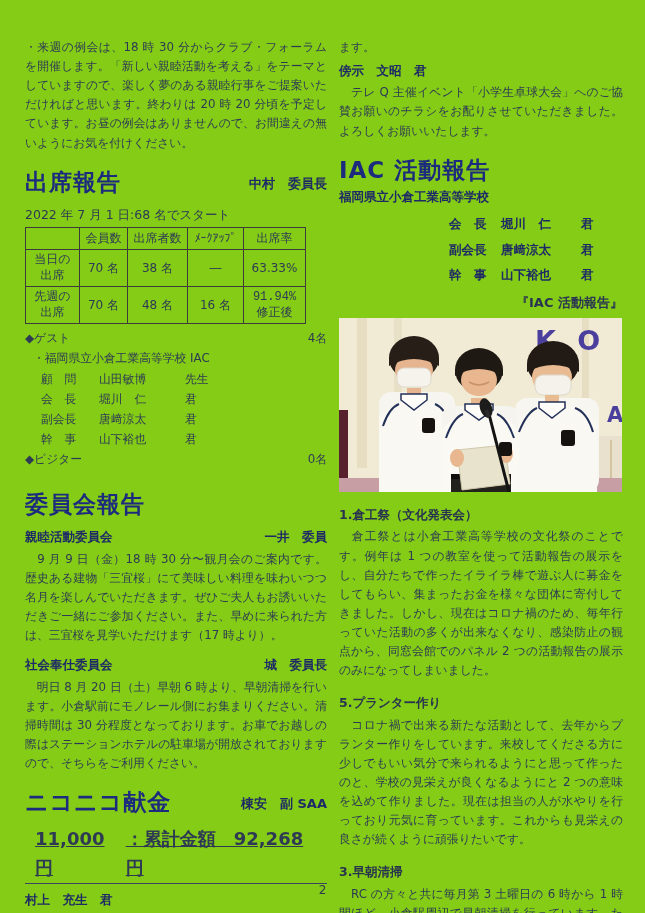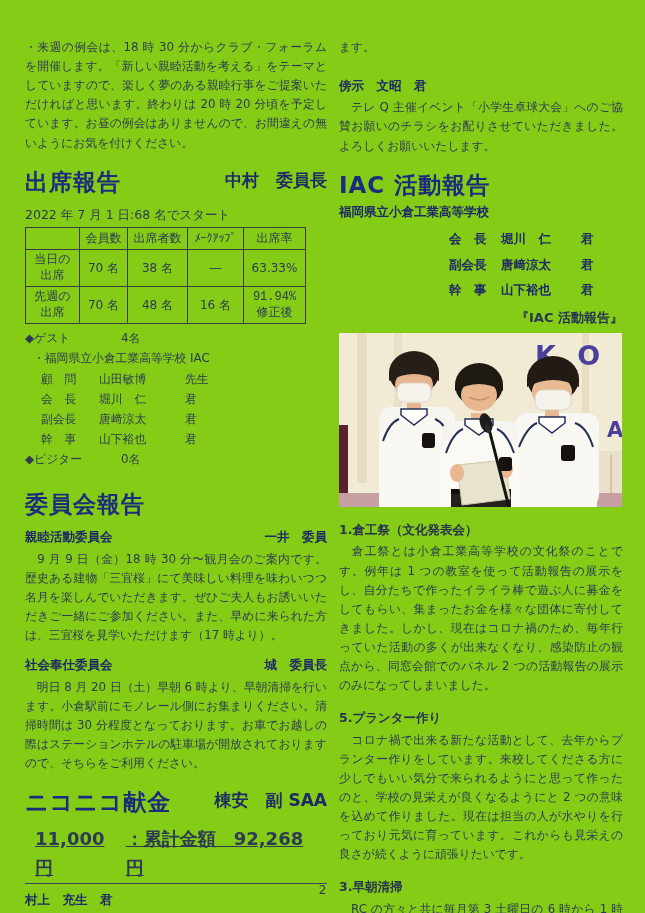--- a/index.html
+++ b/index.html
@@ -18,36 +18,36 @@
   .col-left  { width:302px; flex:none; }
   .col-right { width:284px; flex:none; }
 
   p.body { margin:2px 0 8px; text-align:justify; }
 
   h2.section {
     color:#1c2b7d; font-size:23px; font-weight:bold;
     margin:8px 0 4px; letter-spacing:1px; line-height:1.15;
   }
   .head-row { display:flex; justify-content:space-between; align-items:flex-end; margin-top:6px; }
-  .head-row .byline { color:#1e2a66; font-weight:bold; font-size:17px; padding-bottom:5px; white-space:nowrap; }
+  .head-row .byline { color:#1e2a66; font-weight:bold; font-size:13px; padding-bottom:5px; white-space:nowrap; }
 
   .start-line { margin:6px 0 2px; font-size:12.5px; }
 
   table.att { border-collapse:collapse; margin:1px 0 5px; table-layout:fixed; }
   table.att th, table.att td {
     border:1.4px solid #3c3c3c; text-align:center; vertical-align:middle;
     padding:2px 1px; font-weight:normal; color:#2e3a54; font-size:12px; line-height:1.35;
   }
   table.att col.c0 { width:54px; } table.att col.c1 { width:48px; }
   table.att col.c2 { width:60px; } table.att col.c3 { width:56px; }
   table.att col.c4 { width:62px; }
   .pre { white-space:pre-line;font-family:Liberation Mono, monospace; }
   th.mk { font-size:9px; }
 
-  .kv-row { display:flex; margin:1px 0; }
+  .kv-row { display:flex; margin:1px 0;justify-content:space-between; }
   .kv-row .kv-label { width:96px; }
   .plain-line { margin:1px 8px; }
   .officer-row { display:flex; padding-left:16px; margin:1px 0; }
   .officer-row .o-role { width:58px; }
   .officer-row .o-name { width:86px; }
 
   .sub-row { display:flex; justify-content:space-between; font-weight:bold; color:#1e2a66;
              font-size:12.5px; margin-top:10px; margin-bottom:2px; }
 
   .amount-wrap { display:flex; justify-content:flex-end; margin:4px 0 2px; }
@@ -180,21 +180,21 @@
           <span>：累計金額　92,268 円</span>
         </div>
       </div>
 
       <div class="donor-name">村上　充生　君</div>
       <p class="body">　ウラボンエ（盂蘭盆会）坊さんが走り回る「坊走族」でした。無事におつとめできました。</p>
 
     </div>
 
     <div class="col col-right">
-      <p class="body" style="margin-bottom:19px;">ます。</p>
+      <p class="body" style="margin-bottom:4px;">ます。</p>
 
       <div class="donor-name" style="margin-top:2px;">傍示　文昭　君</div>
       <p class="body">　テレ Q 主催イベント「小学生卓球大会」へのご協賛お願いのチラシをお配りさせていただきました。よろしくお願いいたします。</p>
 
       <h2 class="section" style="margin-top:16px;">IAC 活動報告</h2>
 
       <div class="school-line">福岡県立小倉工業高等学校</div>
 
       <div class="officers-right">
         <div class="officer-row">

